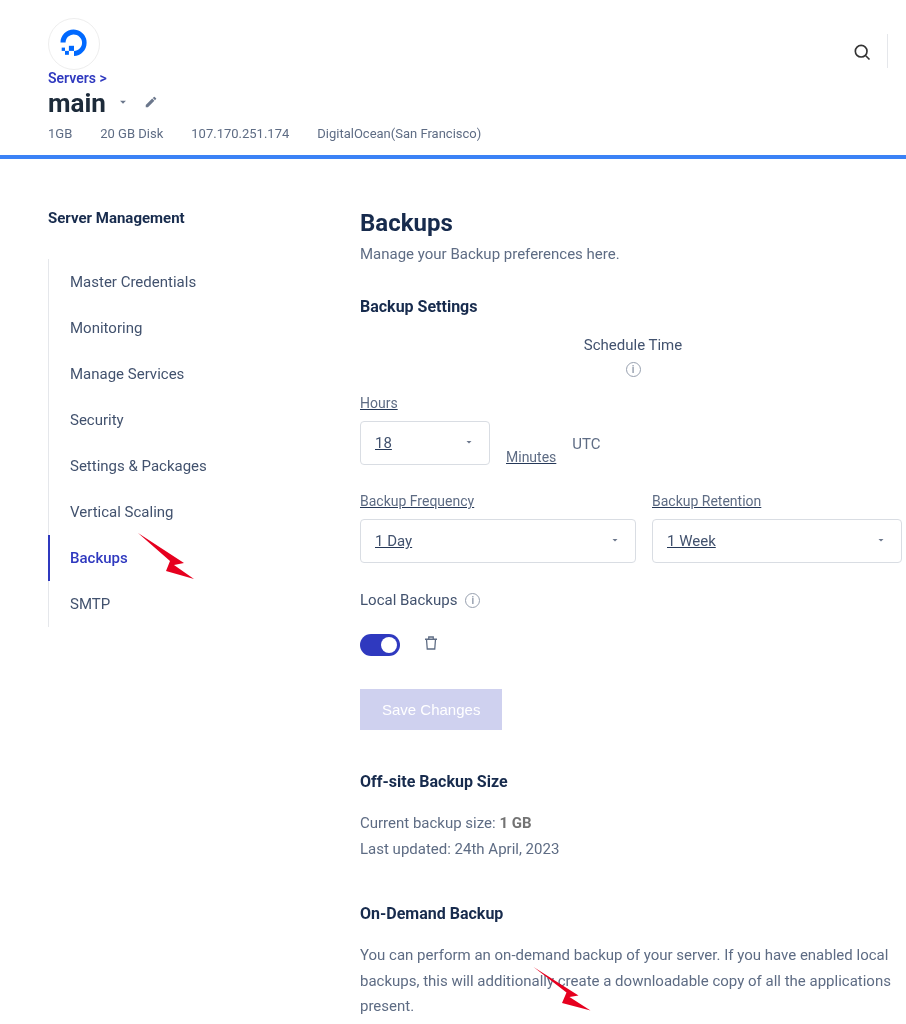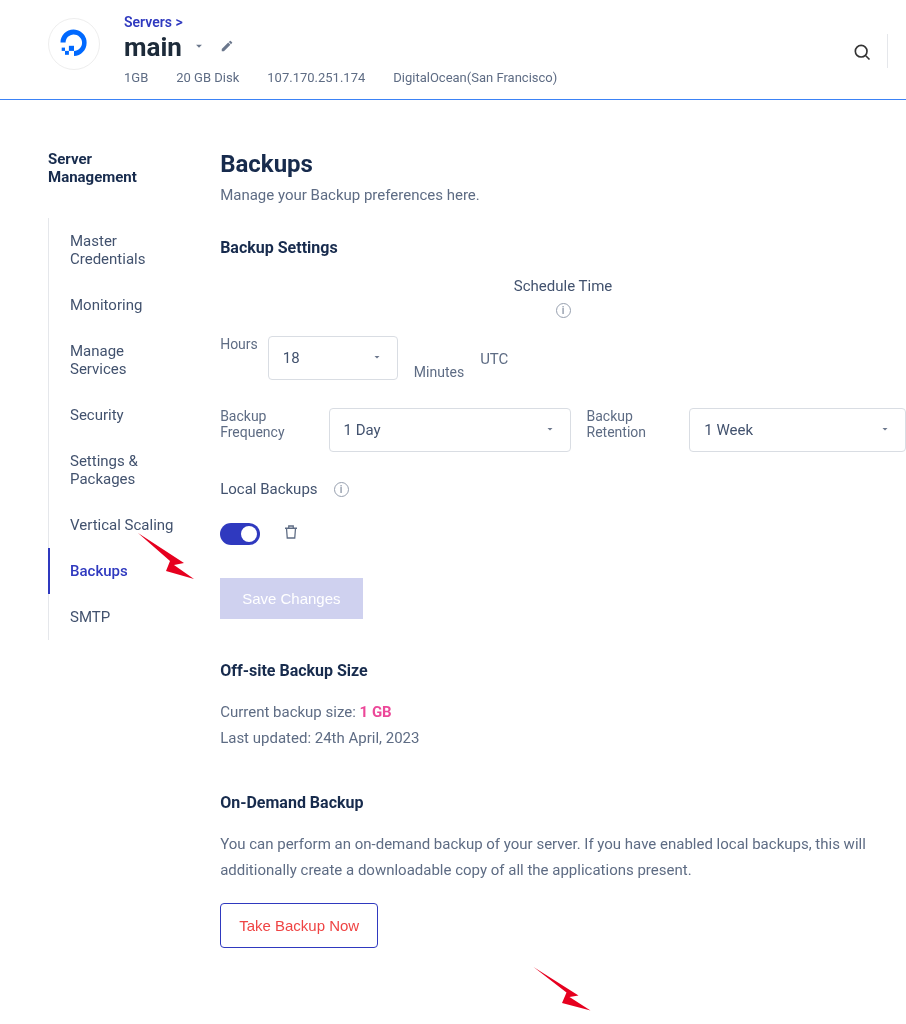--- a/index.html
+++ b/index.html
@@ -4,21 +4,21 @@
 <style>
   * { box-sizing: border-box; margin: 0; padding: 0; }
   body {
     font-family: -apple-system, BlinkMacSystemFont, "Segoe UI", Roboto, sans-serif;
     width: 906px; height: 1024px;
     background: #fff; color: #253858; overflow: hidden;
     position: relative;
   }
   .header {
     display: flex; align-items: flex-start; padding: 14px 20px 14px 48px;
-    border-bottom: 1px solid #3b82f6; position: relative;
+    border-bottom: 4px solid #3b82f6; position: relative; flex-direction: column;
   }
   .logo {
     width: 52px; height: 52px; border-radius: 50%; border: 1px solid #eee;
     display: flex; align-items: center; justify-content: center; margin-right: 24px;
     background: #fff; margin-top: 4px;
   }
   .logo svg { width: 30px; height: 30px; }
   .header-body { flex: 1; }
   .breadcrumb { color:#2f39bf; font-size:14px; font-weight:600; }
   .title-row { display:flex; align-items:center; gap:10px; margin-top:2px; }
@@ -39,39 +39,39 @@
 
   .content { flex:1; padding-left: 46px; padding-right: 0; }
   h1.page-title { font-size:24px; font-weight:700; color:#172b4d; }
   .page-sub { color:#5e6c84; font-size:15px; margin-top:8px; margin-bottom:34px; }
 
   .section-h { font-size:16px; font-weight:700; color:#172b4d; margin-bottom:20px; }
   .schedule-label { display:flex; align-items:center; gap:8px; margin-bottom:18px; color:#42526e; font-size:15px;flex-direction:column; }
   .info-dot { display:inline-flex; width:15px; height:15px; border:1px solid #97a0af; border-radius:50%; align-items:center; justify-content:center; font-size:10px; color:#97a0af; font-weight:700; }
 
   .row { display:flex; gap:16px; align-items:flex-end; margin-bottom:28px; flex-wrap:nowrap; }
-  .field { display:flex; gap:10px; }
+  .field { display:flex; flex-direction:column; gap:10px;text-decoration:underline; }
   .field-label { color:#5e6c84; font-size:14px; }
   .select { width:130px; height:44px; border:1px solid #d9dde3; border-radius:4px; display:flex; align-items:center; justify-content:space-between; padding:0 14px; font-size:15px; color:#42526e; cursor:pointer; }
   .select.wide { width:276px; }
   .select.wider { width:250px; }
   .chev svg { width:12px; height:12px; fill:#6b778c; }
   .utc { color:#5e6c84; font-size:15px; padding-bottom:12px; }
 
-  .local-row { display:flex; align-items:center; gap:16px; margin-bottom:24px; color:#42526e; font-size:15px; }
+  .local-row { display:flex; align-items:center; gap:8px; margin-bottom:24px; color:#42526e; font-size:15px; }
   .toggle-row { display:flex; align-items:center; gap:22px; margin-bottom:32px; }
   .toggle { width:40px; height:22px; border-radius:40px; background:#2f39bf; position:relative; cursor:pointer; }
   .toggle::after { content:""; position:absolute; width:16px; height:16px; background:#fff; border-radius:50%; top:3px; right:3px; }
   .trash svg { width:18px; height:20px; fill:none; stroke:#5e6c84; stroke-width:1.7; }
 
   .save-btn { background:#cfd1ef; color:#fff; border:none; border-radius:0; padding:12px 22px; font-size:15px; font-weight:500; cursor:not-allowed; }
 
   .section-block { margin-top:42px; }
   .plain { color:#5e6c84; font-size:15px; line-height:1.7; }
-  .plain b { color:#ec4899; font-weight:700;text-align:center; }
+  .plain b { color:#737373; font-weight:700;text-align:center; }
 
   .outline-btn { margin-top:20px; background:#fff; border:1px solid #2f39bf; color:#ef4444; border-radius:4px; padding:13px 18px; font-size:15px; cursor:pointer; }
 
   .arrow { position:absolute; pointer-events:none; }
   .arrow.a1 { left:136px; top:531px; }
   .arrow.a2 { left:532px; top:964px; }
   .arrow svg { width:60px; height:48px; }
 </style>
 </head>
 <body>

